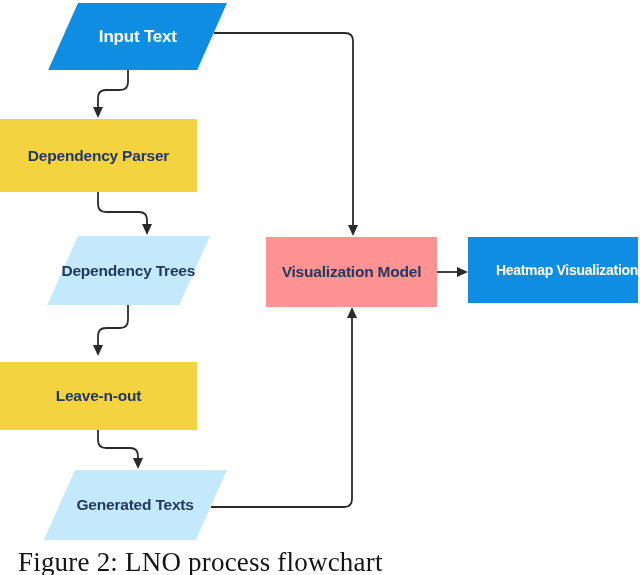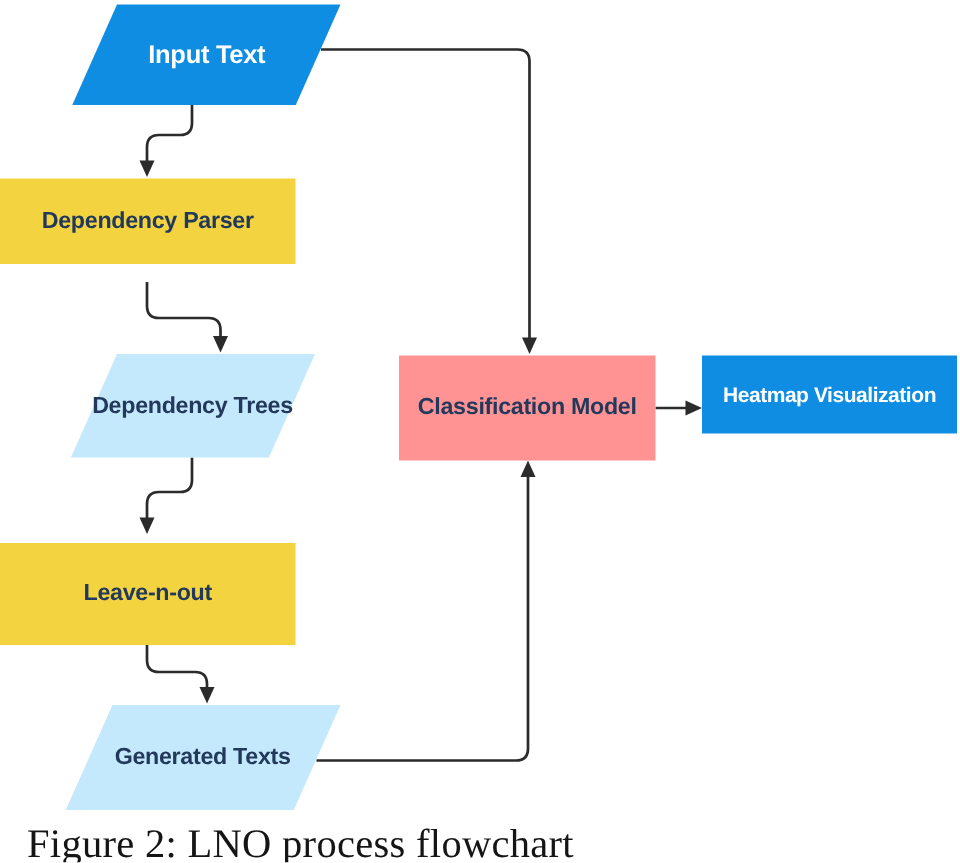--- a/index.html
+++ b/index.html
@@ -94,39 +94,39 @@
         <path d="M437,272 H460"></path>
         <polygon points="468,272 457,267 457,277" fill="#2b2b2b" stroke="none"></polygon>
       </g>
     </g>
   </svg>
 
   <div class="node para fill-blue" style="left:78px; top:3px; width:149px; height:67px;">
     <span class="lbl light lg">Input Text</span>
   </div>
 
-  <div class="node fill-yellow" style="left:0px; top:119px; width:197px; height:57px;">
+  <div class="node fill-yellow" style="left:0px; top:119px; width:197px; height:73px;">
     <span class="lbl">Dependency Parser</span>
   </div>
 
   <div class="node para fill-lblue" style="left:78px; top:236px; width:132px; height:69px;">
     <span class="lbl">Dependency Trees</span>
   </div>
 
   <div class="node fill-yellow" style="left:0px; top:362px; width:197px; height:68px;">
     <span class="lbl">Leave-n-out</span>
   </div>
 
   <div class="node para fill-lblue" style="left:75px; top:470px; width:152px; height:70px;">
     <span class="lbl">Generated Texts</span>
   </div>
 
   <div class="node fill-pink" style="left:266px; top:237px; width:171px; height:70px;">
-    <span class="lbl">Classification Model</span>
+    <span class="lbl">Visualization Model</span>
   </div>
 
-  <div class="node fill-blue" style="left:468px; top:237px; width:170px; height:52px;">
+  <div class="node fill-blue" style="left:468px; top:237px; width:170px; height:66px;justify-content:flex-end;">
     <span class="lbl light sm">Heatmap Visualization</span>
   </div>
 
   <div class="caption">Figure 2: LNO process flowchart</div>
 
 </div>
 
 </body></html>

